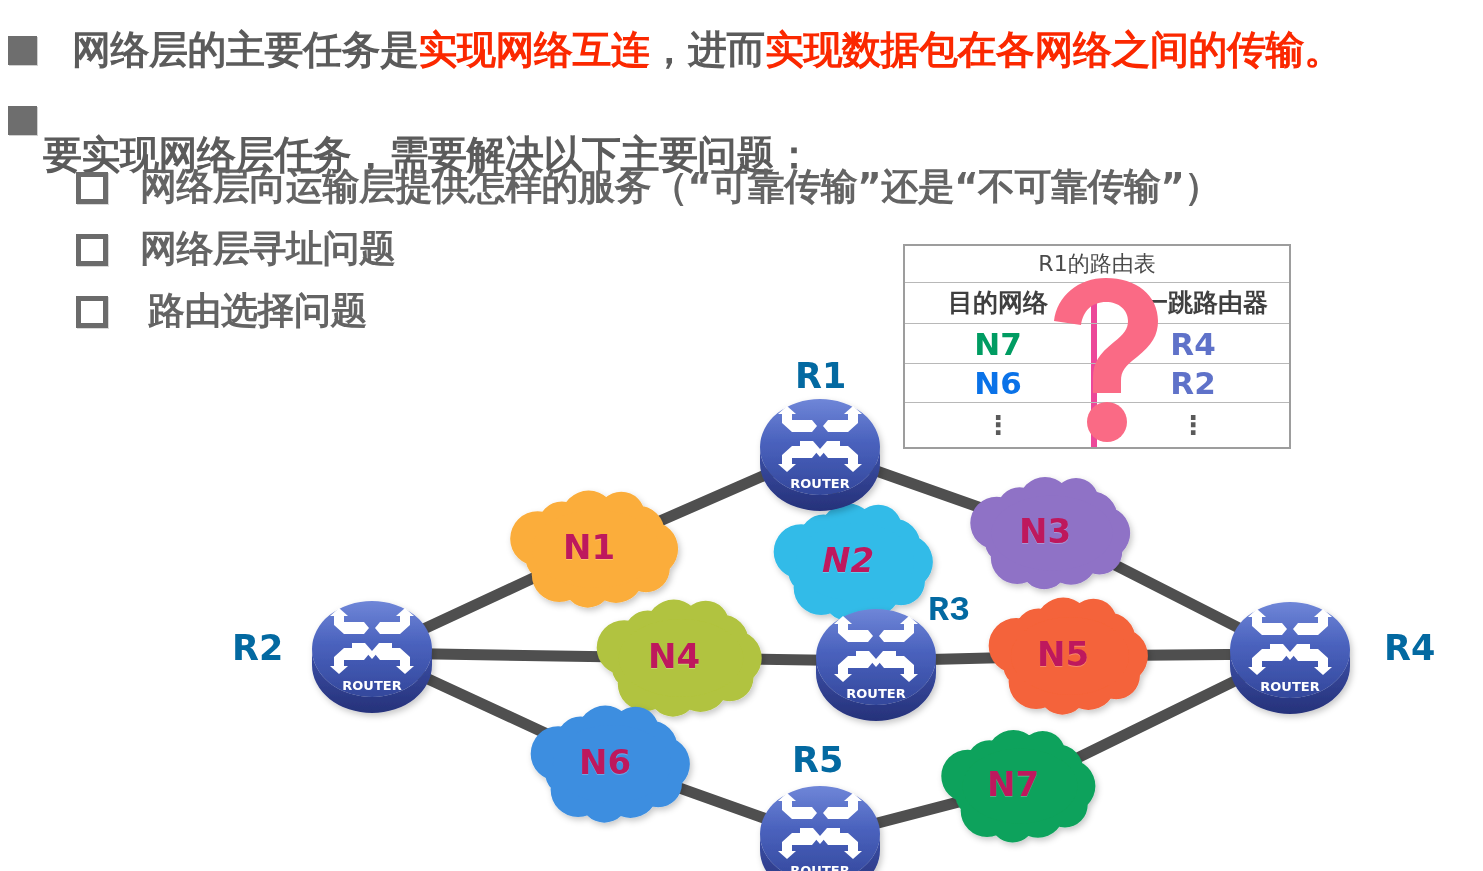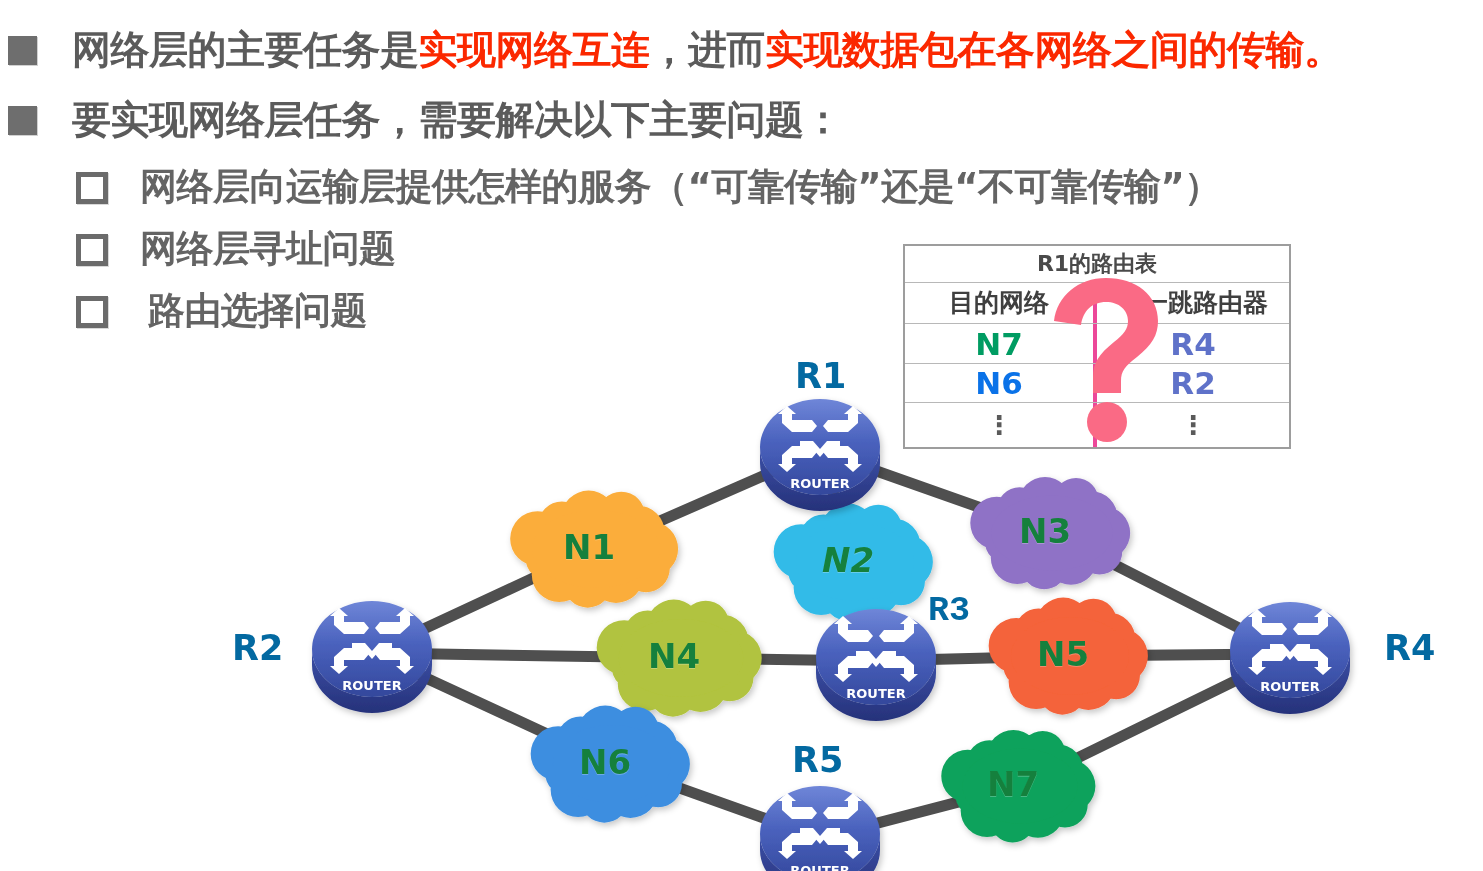--- a/index.html
+++ b/index.html
@@ -34,31 +34,31 @@
   
   #routing-table{
     position:absolute;left:903px;top:228px;width:388px;height:205px;
     border:2px solid #9d9d9d;background:#ffffff;box-sizing:border-box;
     display:flex;flex-direction:column;
   }
   .rt-row{display:flex;border-bottom:1px solid #b8b8b8;box-sizing:border-box;}
   .rt-row:last-child{border-bottom:none;}
   .rt-title{height:37px;align-items:center;justify-content:center;}
   .rt-title span{
-    font-size:22px;font-weight:bold;color:#4a4a4a;
+    font-size:22px;font-weight:normal;color:#4a4a4a;
     font-family:"DejaVu Sans","Liberation Sans",sans-serif;
   }
   .rt-head{height:42px;}
   .rt-data{height:40px;}
   .rt-dots{height:44px;}
   .rt-cell{
     flex:1 1 50%;display:flex;align-items:center;justify-content:center;
     box-sizing:border-box;
   }
-  .rt-cell.left{border-right:4px solid #ec4899;}
+  .rt-cell.left{border-right:6px solid #ec4899;}
   .rt-head .rt-cell span{font-size:25px;font-weight:bold;color:#3f3f3f;}
   .rt-data .rt-cell span{font-size:31px;font-weight:bold;}
   .c-n7{color:#009c62;}
   .c-n6{color:#0a72e8;}
   .c-r{color:#5f72c9;}
   .vdots{
     font-size:26px;color:#5a5a5a;font-weight:bold;line-height:.55;
     letter-spacing:0;display:block;text-align:center;
   }
 
@@ -69,35 +69,35 @@
   }
 
   
   #netsvg{position:absolute;left:0;top:0;width:1483px;height:871px;}
 
   .node-label{
     position:absolute;font-size:35px;font-weight:bold;color:#0369a1;
     line-height:1;white-space:nowrap;
   }
   .cloud-label{
-    position:absolute;font-size:34px;font-weight:bold;color:#15803d;
+    position:absolute;font-size:34px;font-weight:bold;color:#be185d;
     line-height:1;white-space:nowrap;text-shadow:0 1px 0 rgba(255,255,255,.25);
   }
 </style>
 </head>
 <body>
 
 <div id="stage">
 
   <div class="bullet-row" style="left:8px;top:14px;">
     <div class="sq-filled" style="margin-top:6px;"></div>
     <div class="lvl1-text" style="margin-left:35px;"><span>网络层的主要任务是</span><span class="hl">实现网络互连</span><span>，进而</span><span class="hl">实现数据包在各网络之间的传输。</span></div>
   </div>
 
-  <div class="bullet-row" style="left:8px;top:84px;">
+  <div class="bullet-row" style="left:8px;top:84px;flex-direction:column;">
     <div class="sq-filled" style="margin-top:6px;"></div>
     <div class="lvl1-text" style="margin-left:35px;">要实现网络层任务，需要解决以下主要问题：</div>
   </div>
 
   <div class="bullet-row" style="left:76px;top:214px;">
     <div class="sq-hollow" style="margin-top:4px;"></div>
     <div class="lvl2-text" style="margin-left:32px;">网络层寻址问题</div>
   </div>
 
   <div class="bullet-row" style="left:76px;top:152px;">

